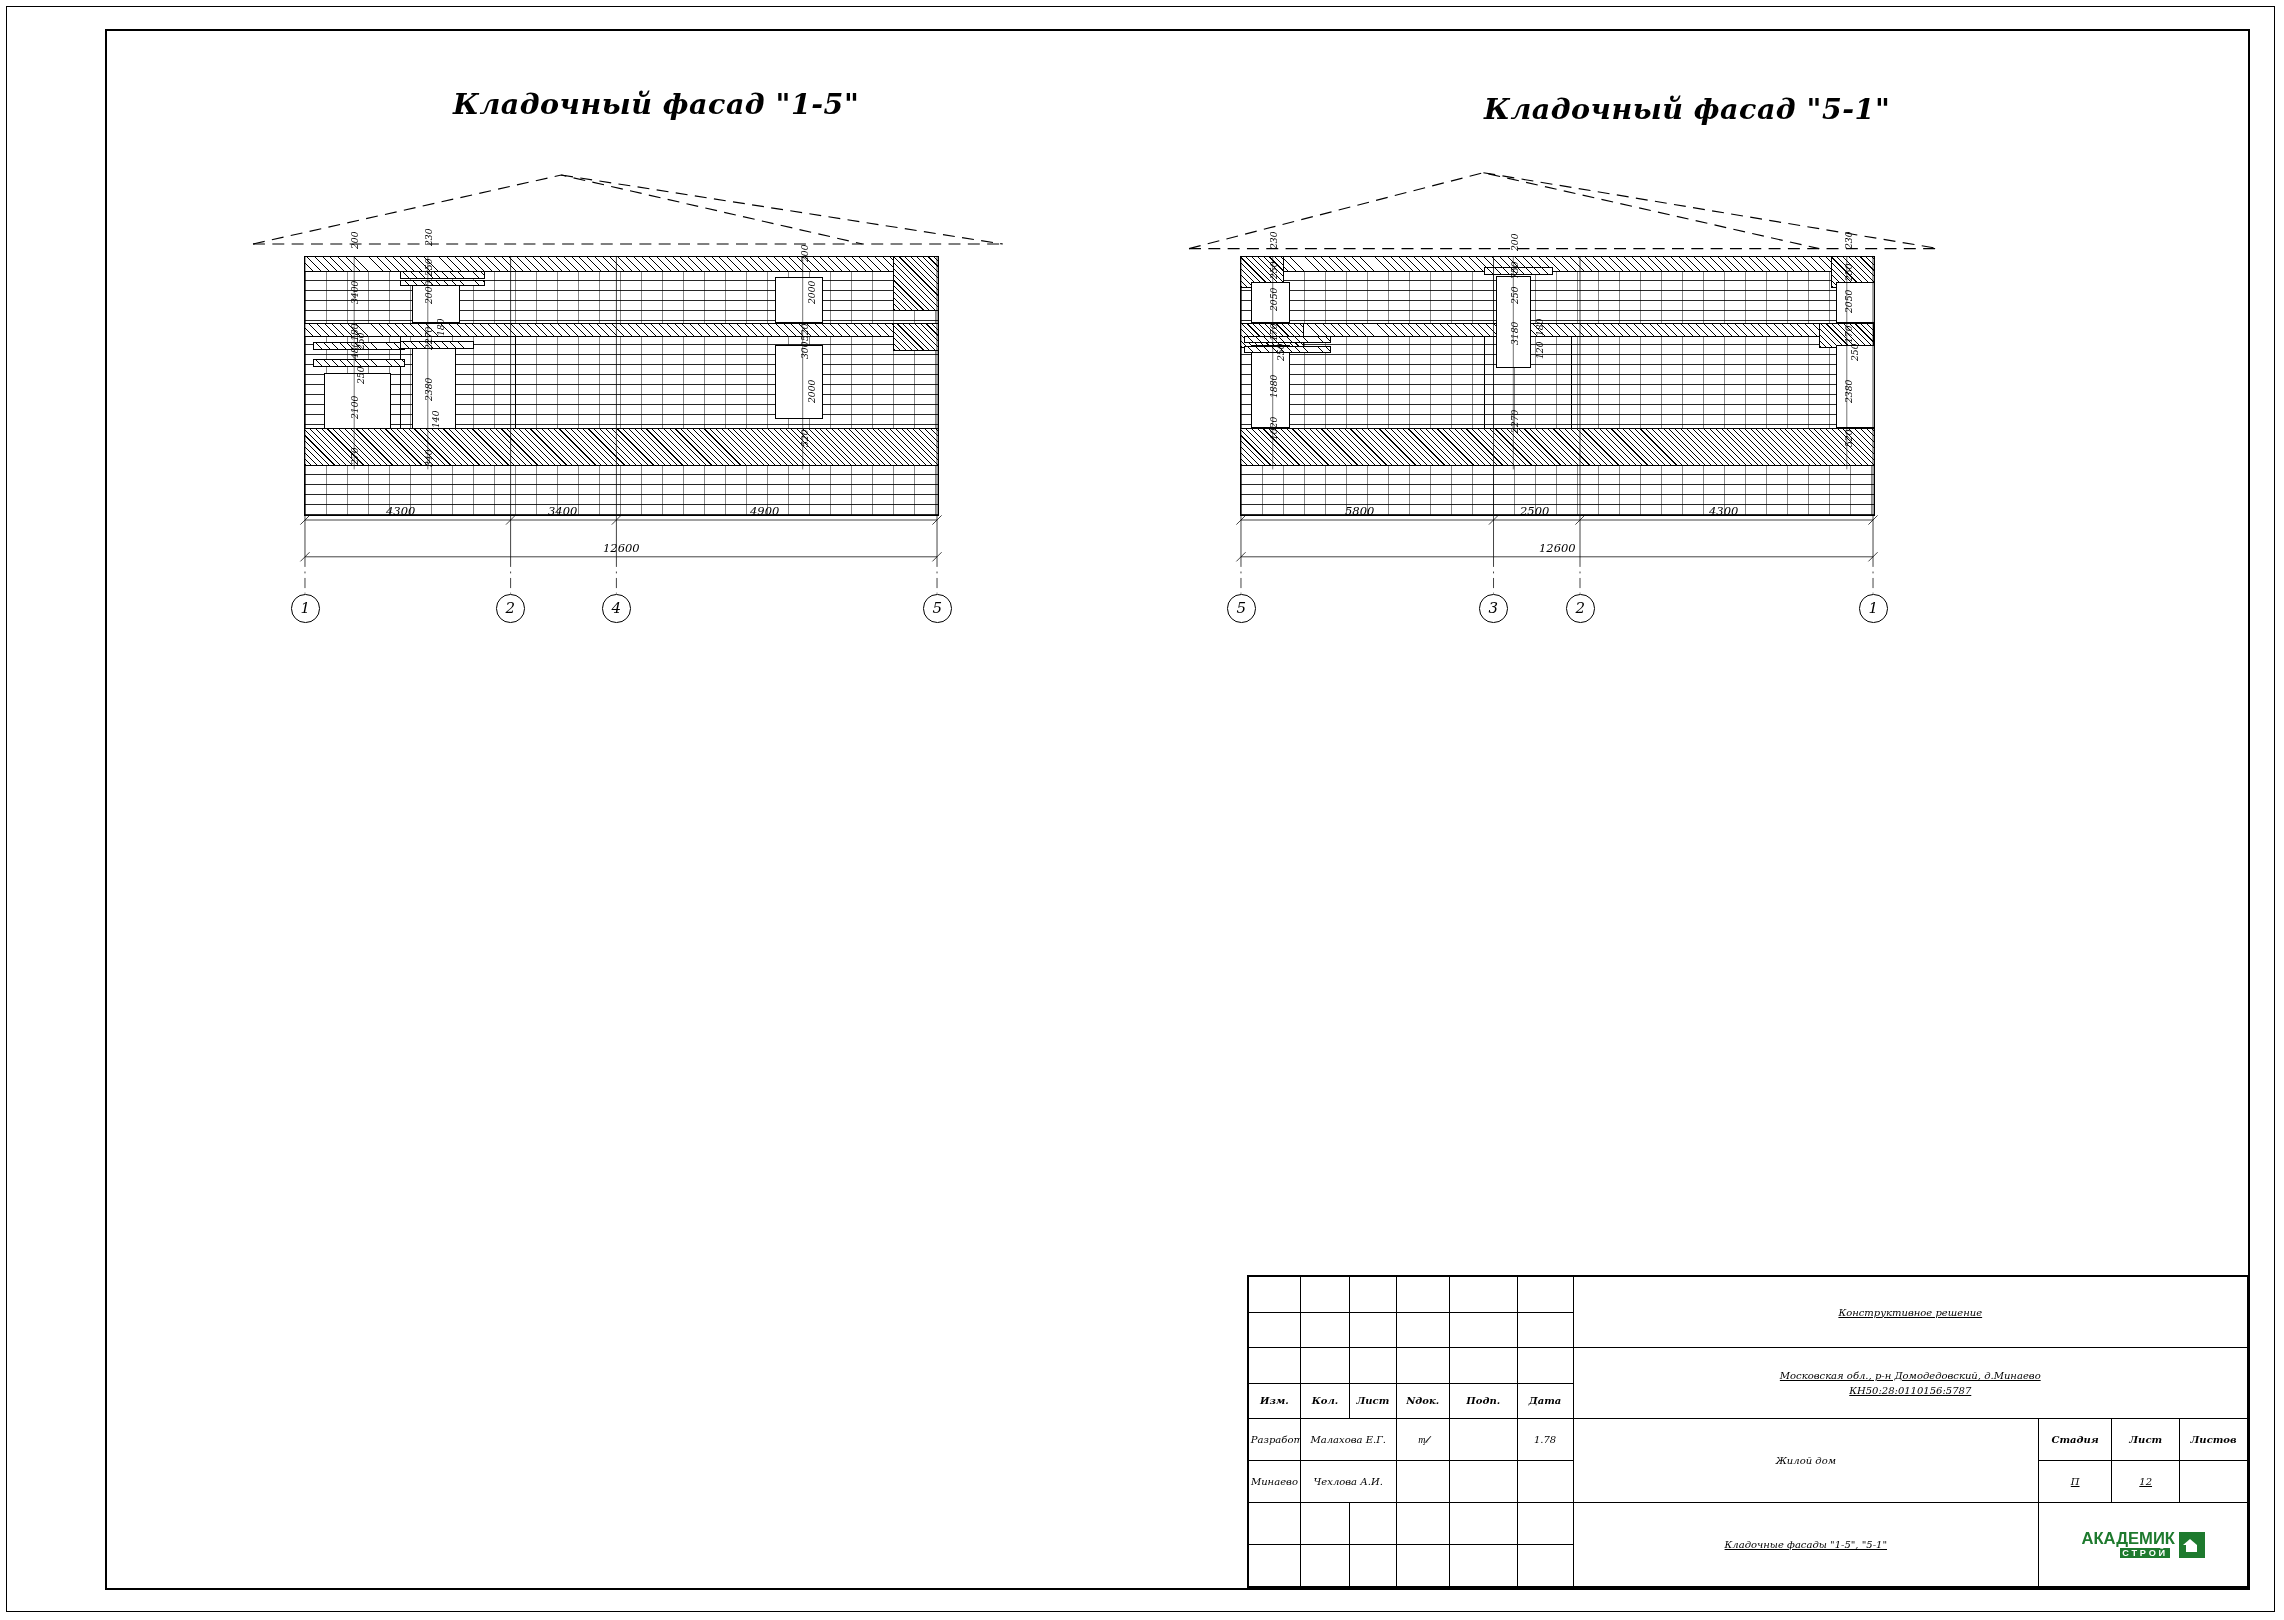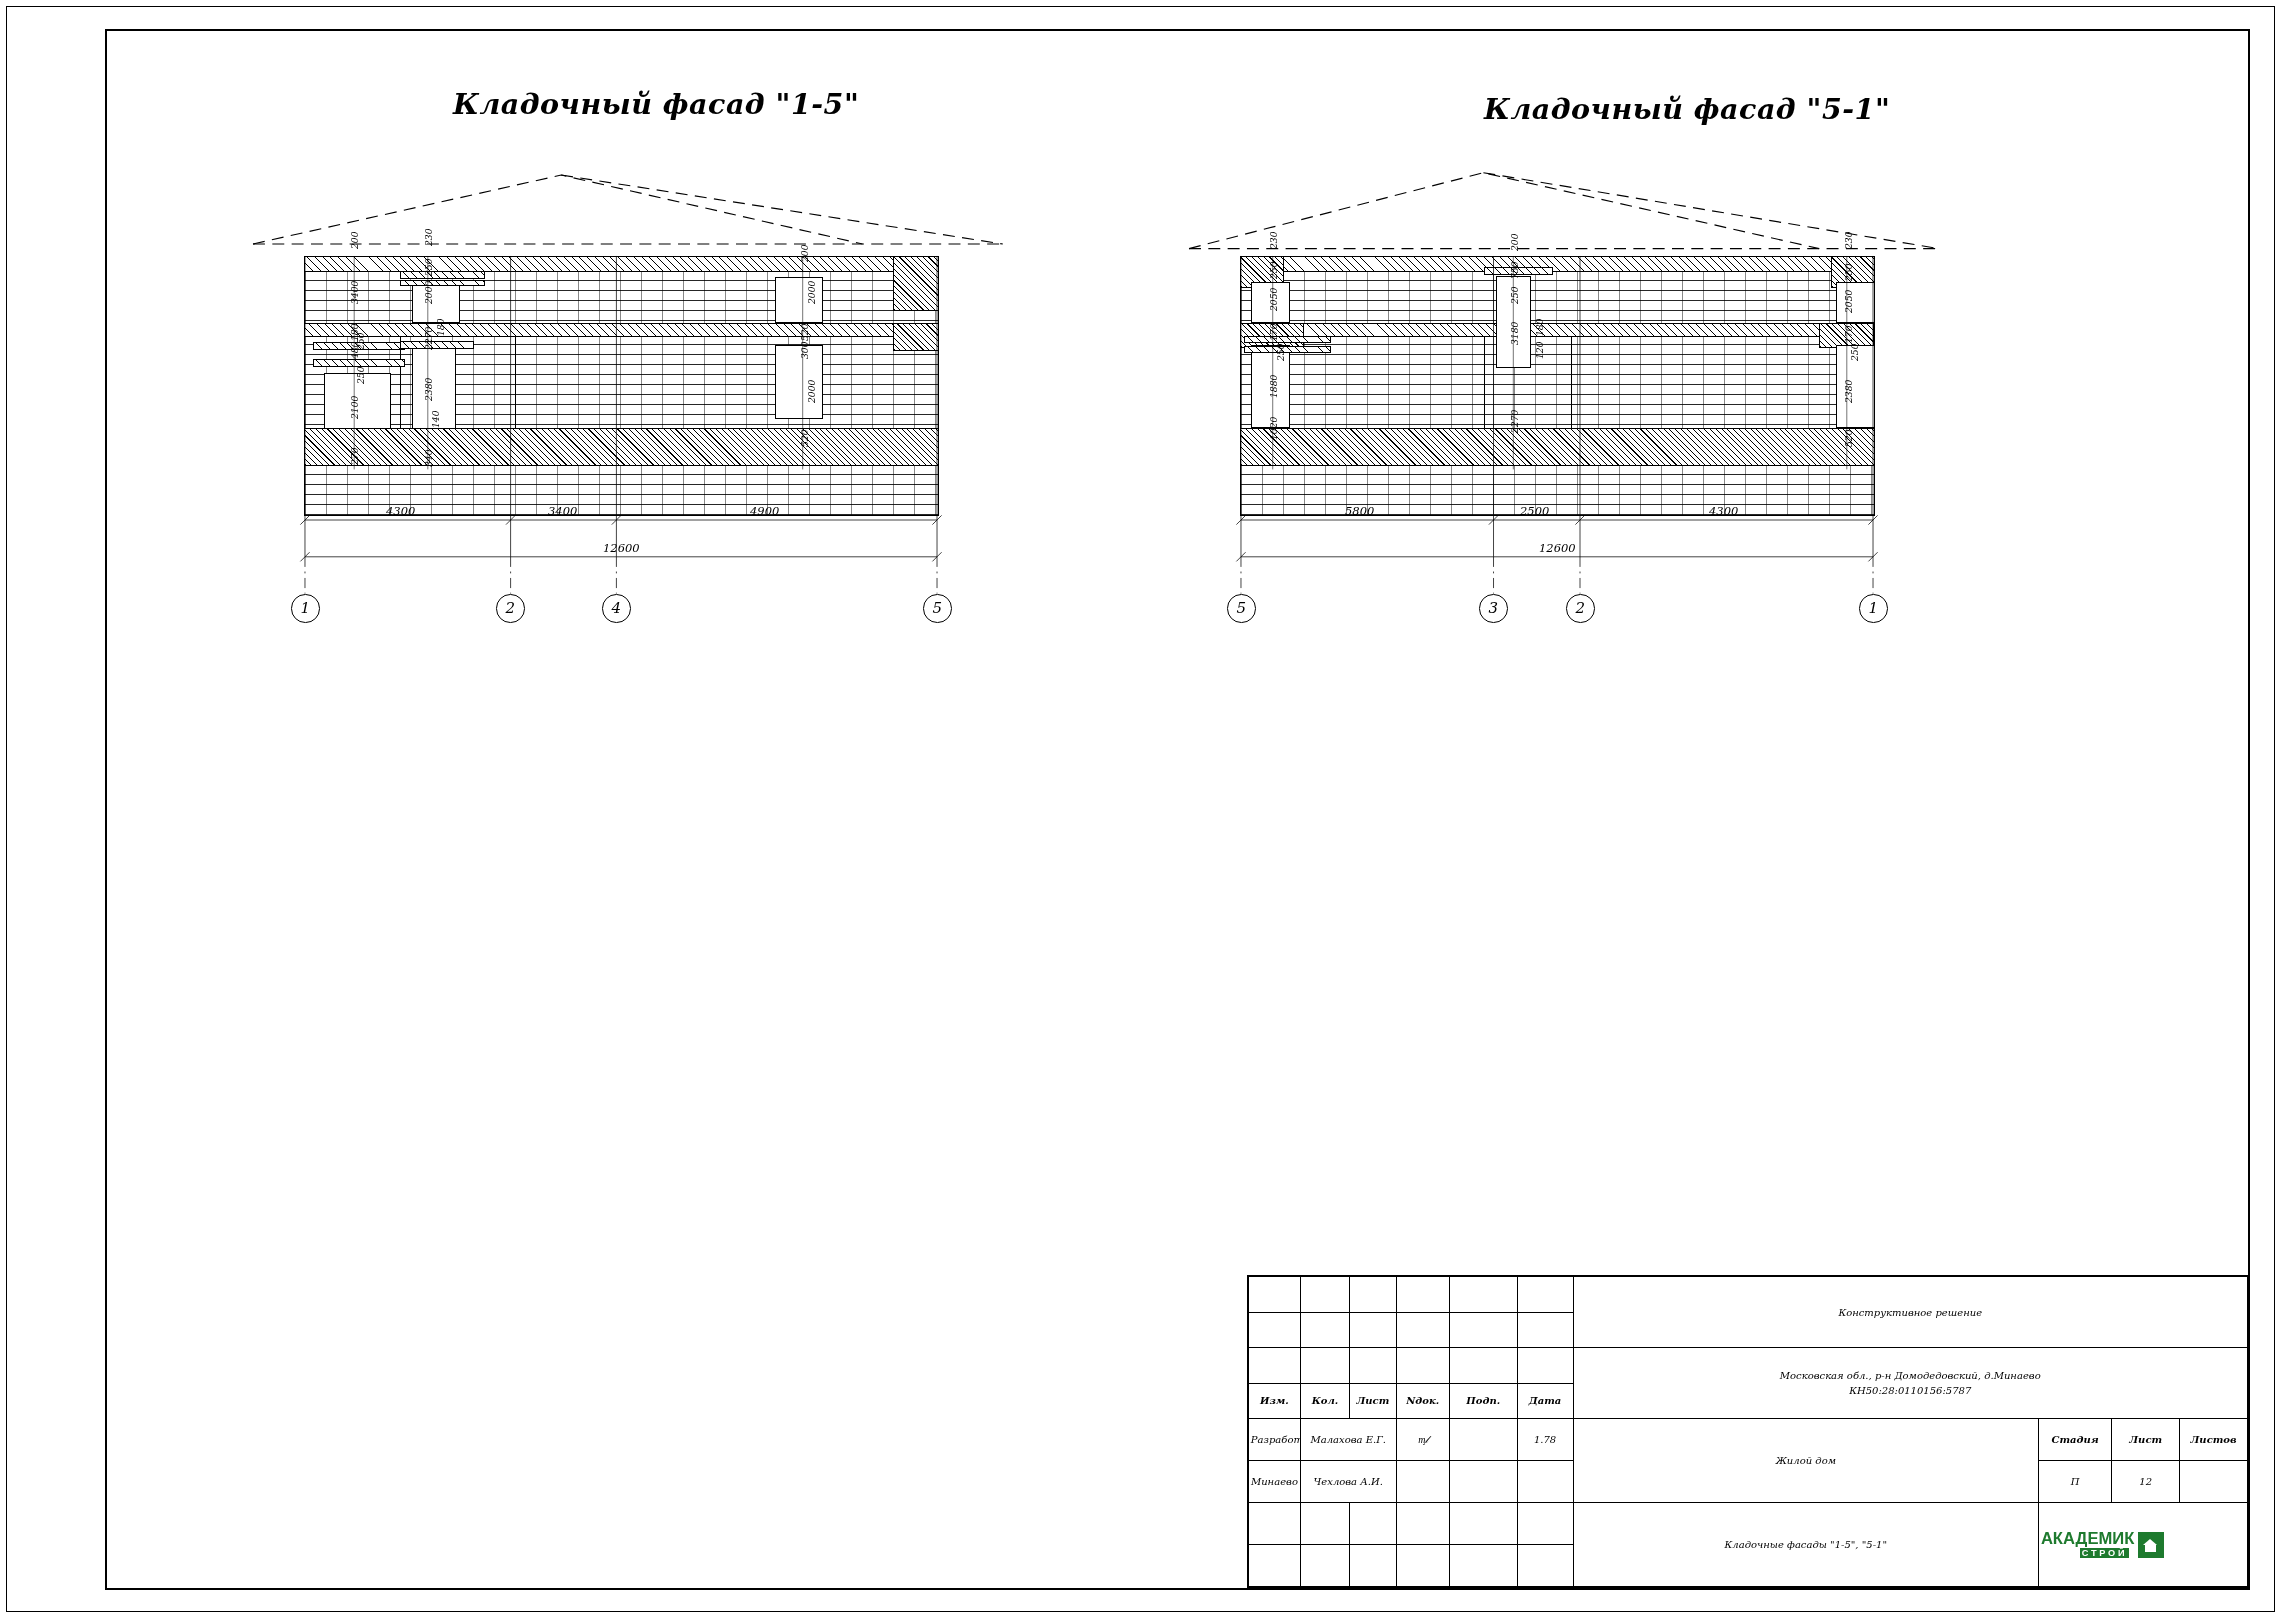--- a/index.html
+++ b/index.html
@@ -152,30 +152,30 @@
     font-style: italic;
     font-size: 10px;
     text-align: center;
     vertical-align: middle;
     padding: 0 1.8px;
     overflow: hidden;
   }
   td.hdr { font-family: "DejaVu Serif", serif; font-style: normal; font-weight: bold; font-size: 11px;}
   td.lbl { text-align: left; padding-left: 4.6px; font-size: 10px;}
   td.big { font-size: 14px; }
-  td.mid { font-size: 12px; }
+  td.mid { font-size: 12px; text-decoration: underline; }
   .sig {
     font-family: "DejaVu Serif", serif;
     font-style: italic;
     font-size: 14px;
     letter-spacing: -0.9px;
   }
   
   .logo-wrap {
-    display: flex; align-items: center; justify-content: flex-start; gap: 3.7px;
+    display: flex; align-items: center; justify-content: center; gap: 3.7px;
   }
   .logo-text { text-align: left; line-height: 1; }
   .logo-main {
     font-family: "Liberation Sans", sans-serif;
     font-weight: bold;
     font-style: normal;
     font-size: 16.6px;
     color: #1e7a2e;
     letter-spacing: 0px;
   }

